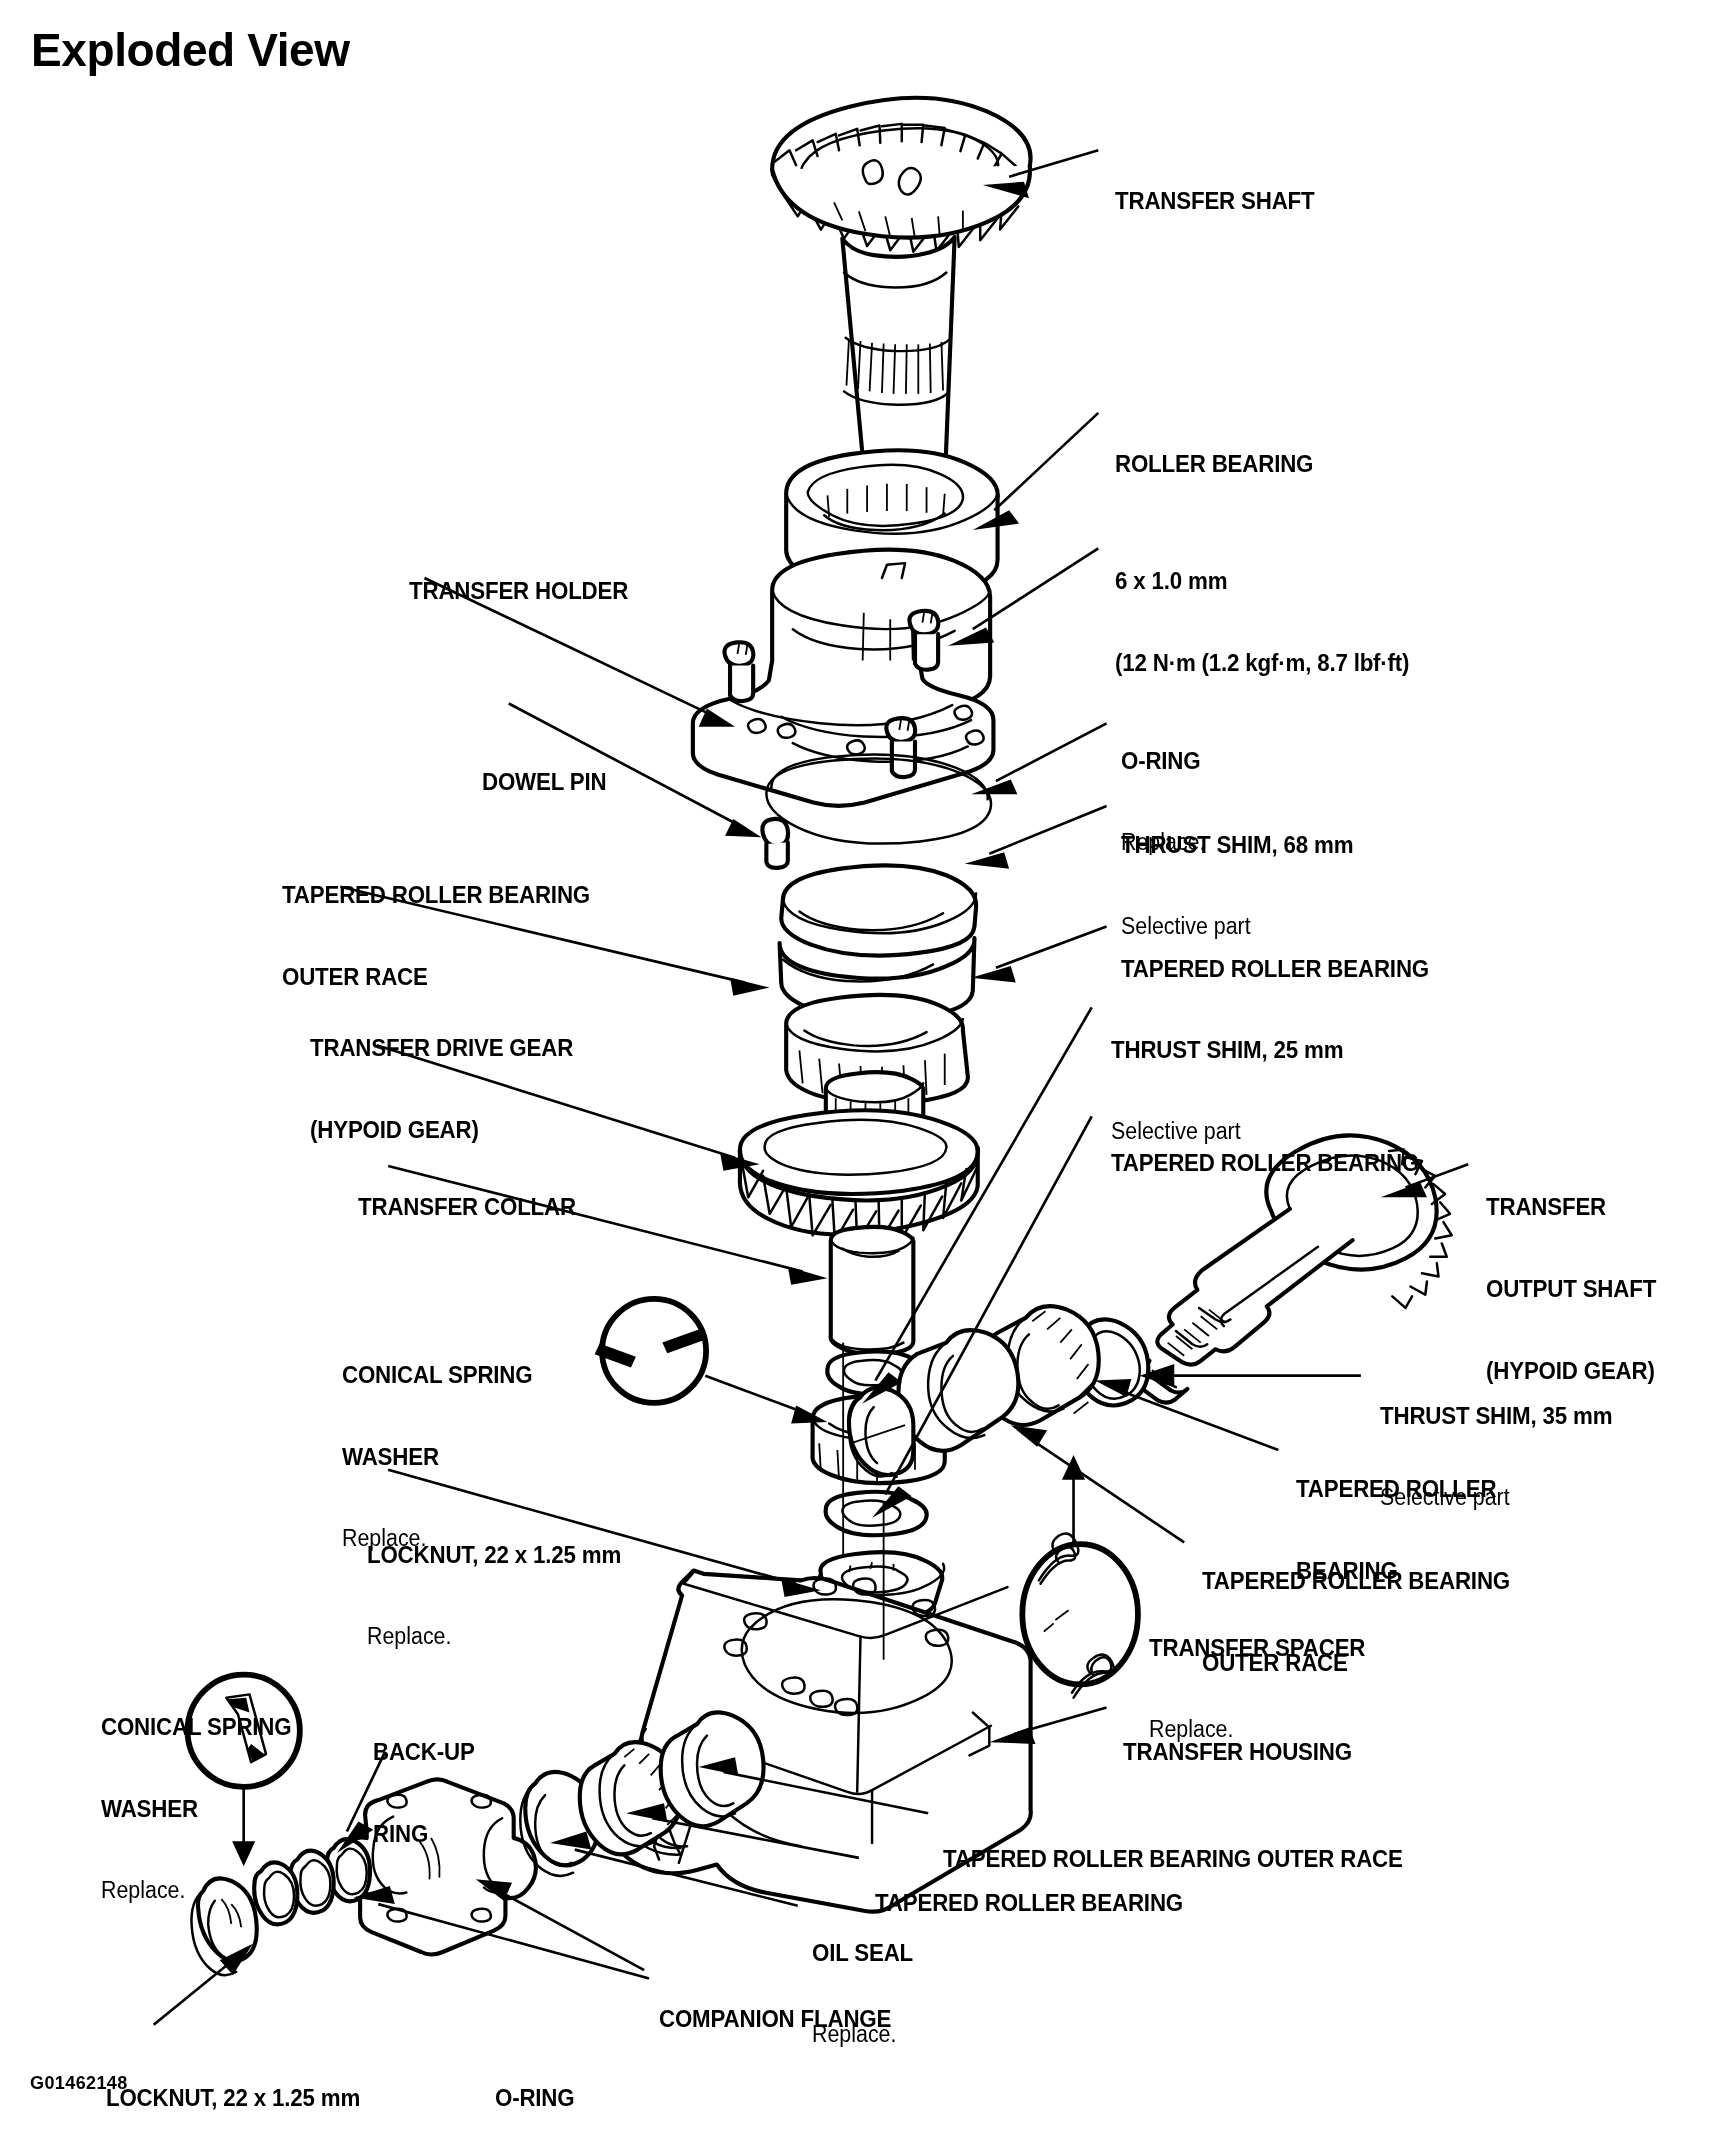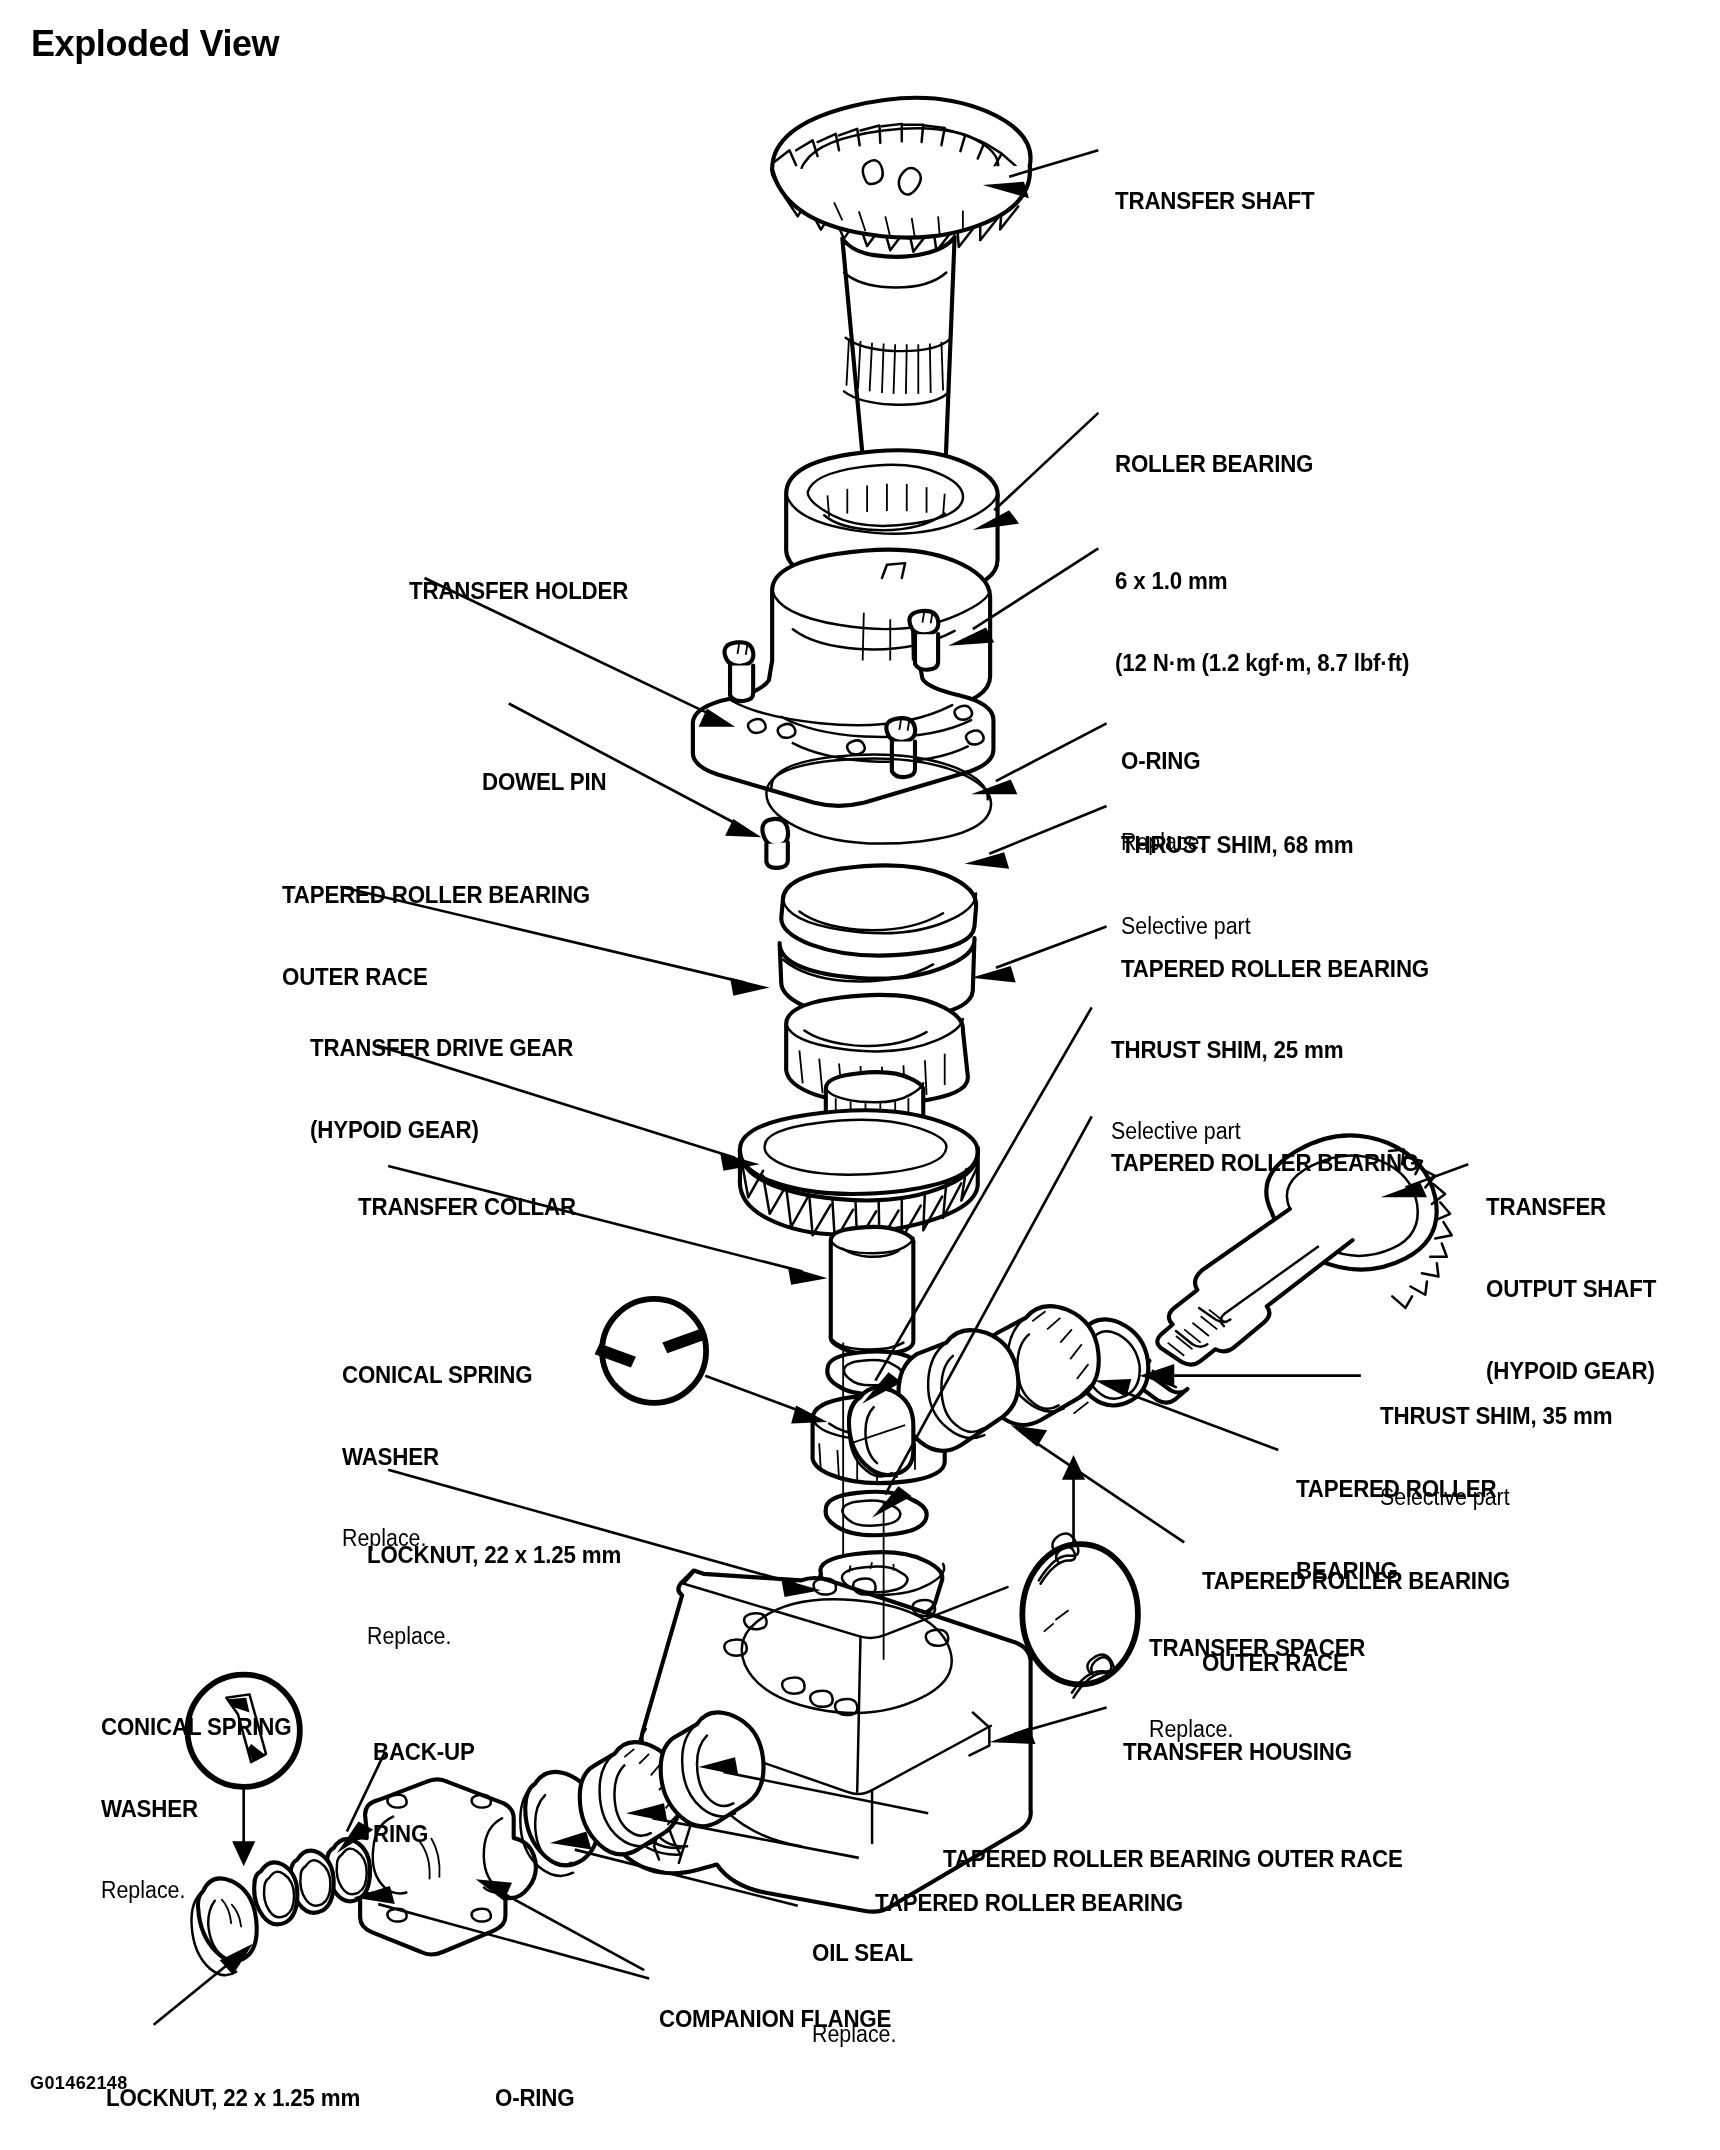--- a/index.html
+++ b/index.html
@@ -11,21 +11,21 @@
   #page{
     position:relative;
     width:1721px;
     height:2151px;
     background:#fff;
     overflow:hidden;
   }
   #page-title{
     position:absolute;
     left:31px; top:23px;
-    font-size:36px;
+    font-size:46px;
     font-weight:bold;
     letter-spacing:-0.4px;
     font-family:"Liberation Sans", sans-serif;
   }
   #figure-id{
     position:absolute;
     left:30px; top:2073px;
     font-size:18px;
     font-weight:bold;
     letter-spacing:0.4px;

